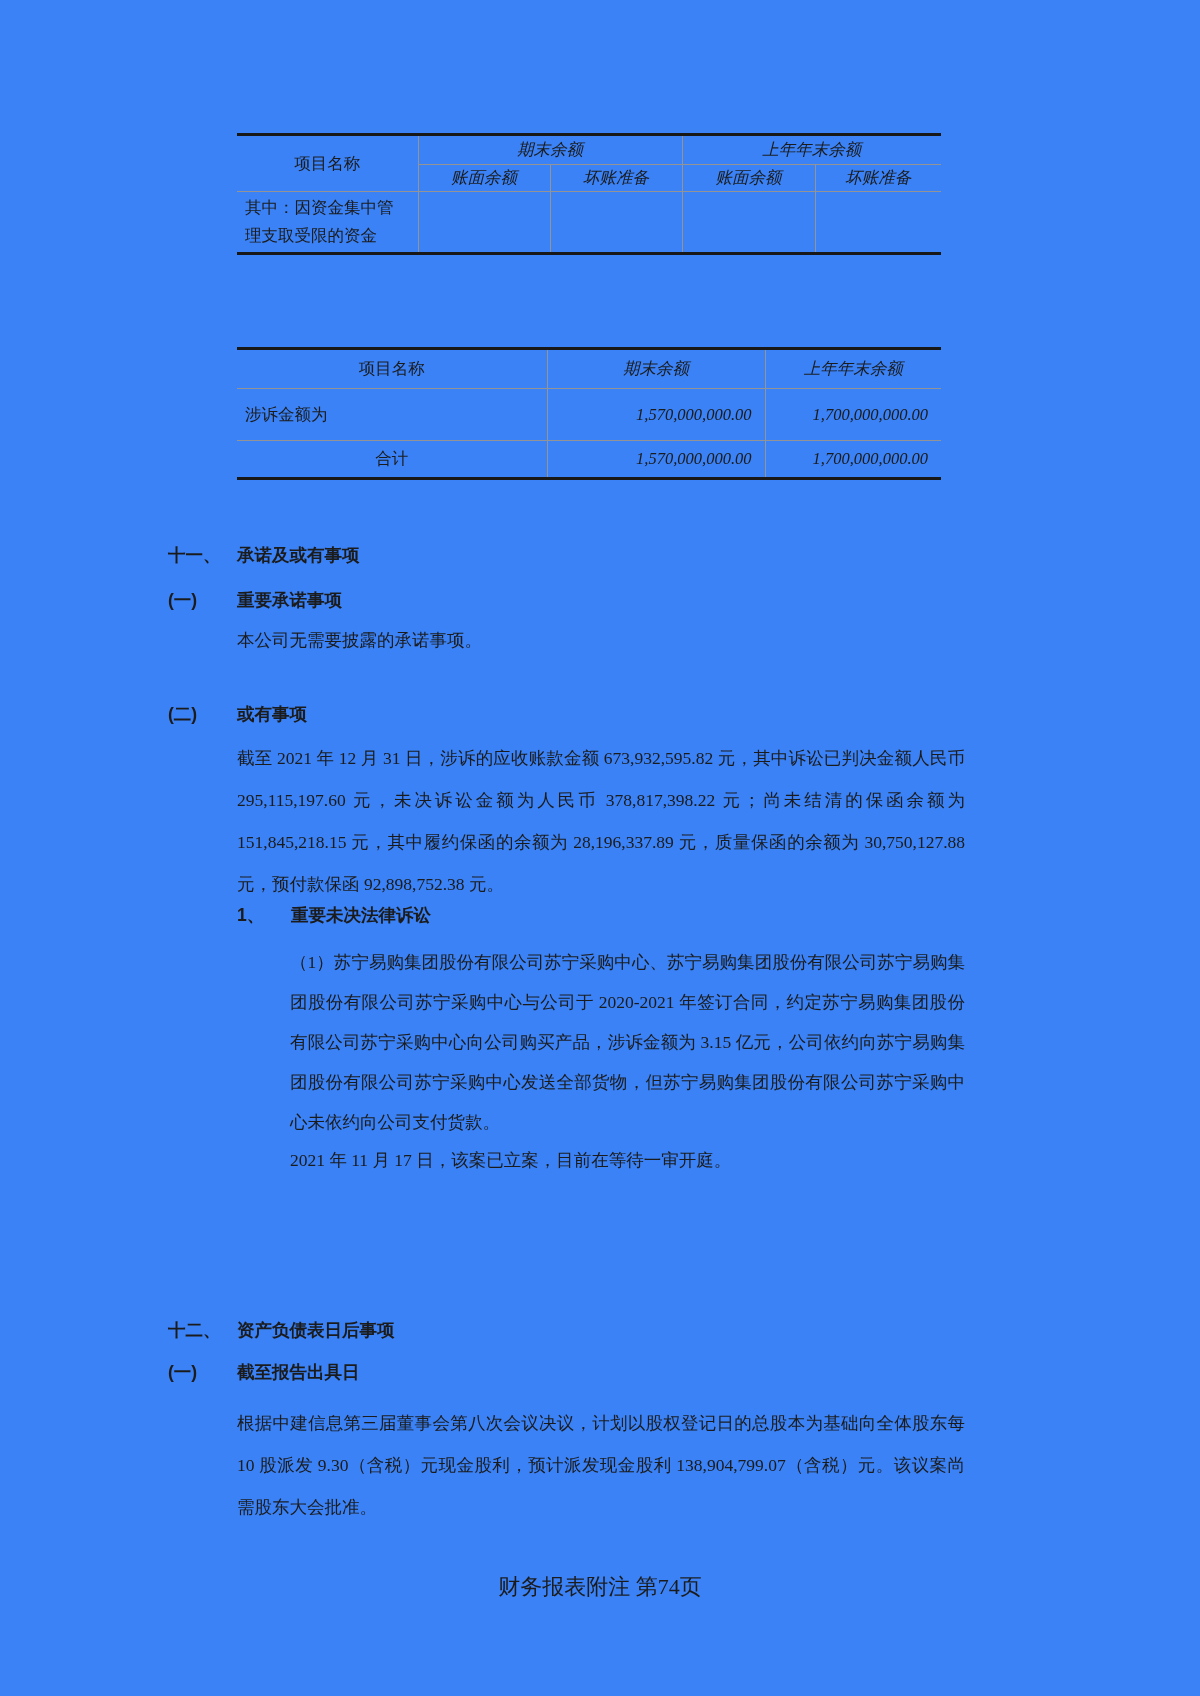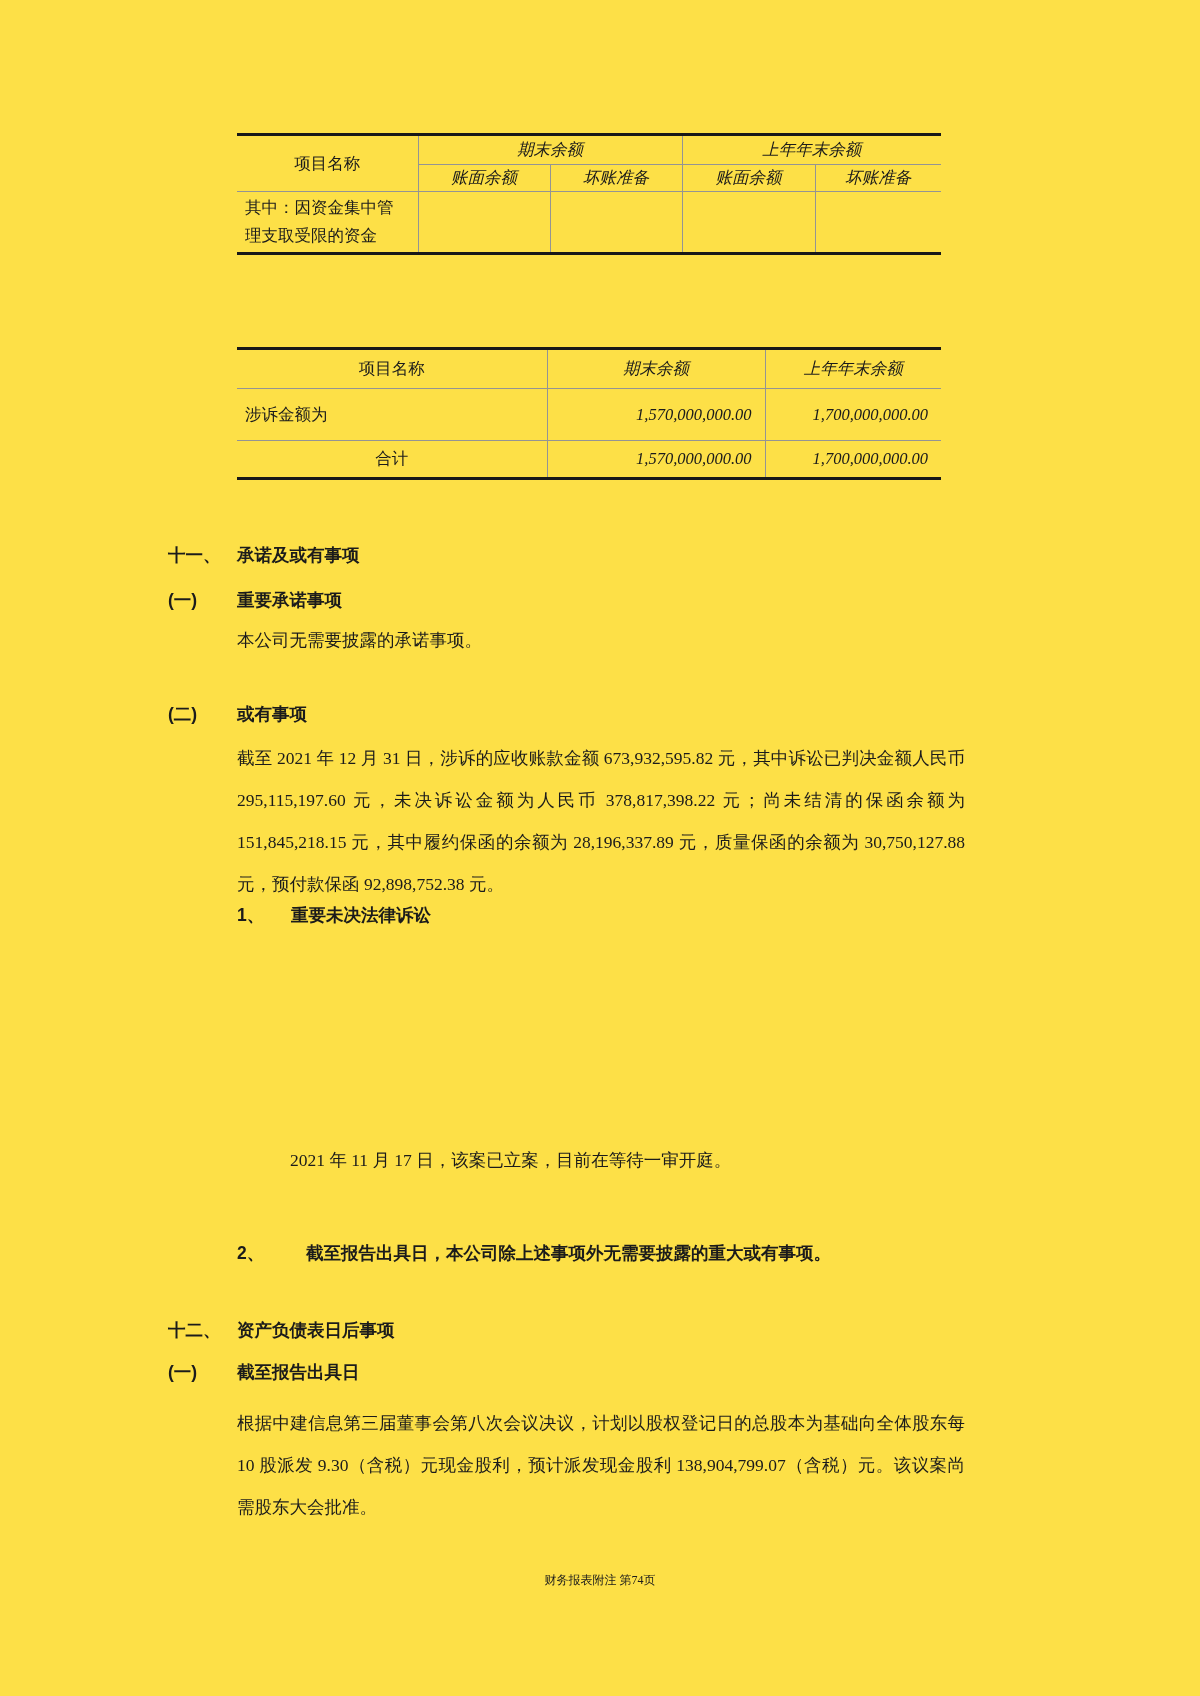--- a/index.html
+++ b/index.html
@@ -1,21 +1,21 @@
 <!DOCTYPE html>
 <html><head>
 <meta charset="utf-8">
 <style>
   html,body{margin:0;padding:0;}
   body{background:#e9e9e9;}
   .page{
     position:relative;
     width:1200px;height:1696px;
     margin:0 auto;
-    background:#fde047;
+    background:#3b82f6;
     font-family:"Liberation Serif","DejaVu Serif",serif;
     color:#1b1b1b;
     overflow:hidden;
   }
   .abs{position:absolute;}
 
   
   table.t{
     border-collapse:collapse;
     table-layout:fixed;
@@ -63,21 +63,21 @@
     font-size:17.5px;
     text-align:justify;
     text-justify:inter-ideograph;
   }
   .lh42{line-height:42px;}
   .lh40{line-height:40px;}
 
   .footer{
     left:0;top:1572px;width:1200px;
     text-align:center;
-    font-size:12px;
+    font-size:22px;
   }
 </style>
 </head>
 <body>
 
 <div class="page">
 
   <table class="t t1 abs">
     <colgroup>
       <col style="width:181px">
@@ -147,26 +147,24 @@
   <div class="abs hrow" style="left:168px;top:702px">
     <span class="hnum w69">(二)</span><span>或有事项</span>
   </div>
 
   <div class="abs para lh42" style="left:237px;top:737px;width:728px">截至 2021 年 12 月 31 日，涉诉的应收账款金额 673,932,595.82 元，其中诉讼已判决金额人民币 295,115,197.60 元，未决诉讼金额为人民币 378,817,398.22 元；尚未结清的保函余额为 151,845,218.15 元，其中履约保函的余额为 28,196,337.89 元，质量保函的余额为 30,750,127.88 元，预付款保函 92,898,752.38 元。</div>
 
   <div class="abs hrow" style="left:237px;top:903px">
     <span class="hnum w54">1、</span><span>重要未决法律诉讼</span>
   </div>
 
+  <div class="abs para lh40" style="left:290px;top:942px;width:675px">（1）苏宁易购集团股份有限公司苏宁采购中心、苏宁易购集团股份有限公司苏宁易购集团股份有限公司苏宁采购中心与公司于 2020-2021 年签订合同，约定苏宁易购集团股份有限公司苏宁采购中心向公司购买产品，涉诉金额为 3.15 亿元，公司依约向苏宁易购集团股份有限公司苏宁采购中心发送全部货物，但苏宁易购集团股份有限公司苏宁采购中心未依约向公司支付货款。</div>
 
   <div class="abs line" style="left:290px;top:1148px">2021 年 11 月 17 日，该案已立案，目前在等待一审开庭。</div>
 
-  <div class="abs hrow" style="left:237px;top:1241px">
-    <span class="hnum w69">2、</span><span class="hwrap">截至报告出具日，本公司除上述事项外无需要披露的重大或有事项。</span>
-  </div>
 
   <div class="abs hrow" style="left:168px;top:1318px">
     <span class="hnum w69">十二、</span><span>资产负债表日后事项</span>
   </div>
 
   <div class="abs hrow" style="left:168px;top:1360px">
     <span class="hnum w69">(一)</span><span>截至报告出具日</span>
   </div>
 
   <div class="abs para lh42" style="left:237px;top:1402px;width:728px">根据中建信息第三届董事会第八次会议决议，计划以股权登记日的总股本为基础向全体股东每 10 股派发 9.30（含税）元现金股利，预计派发现金股利 138,904,799.07（含税）元。该议案尚需股东大会批准。</div>

